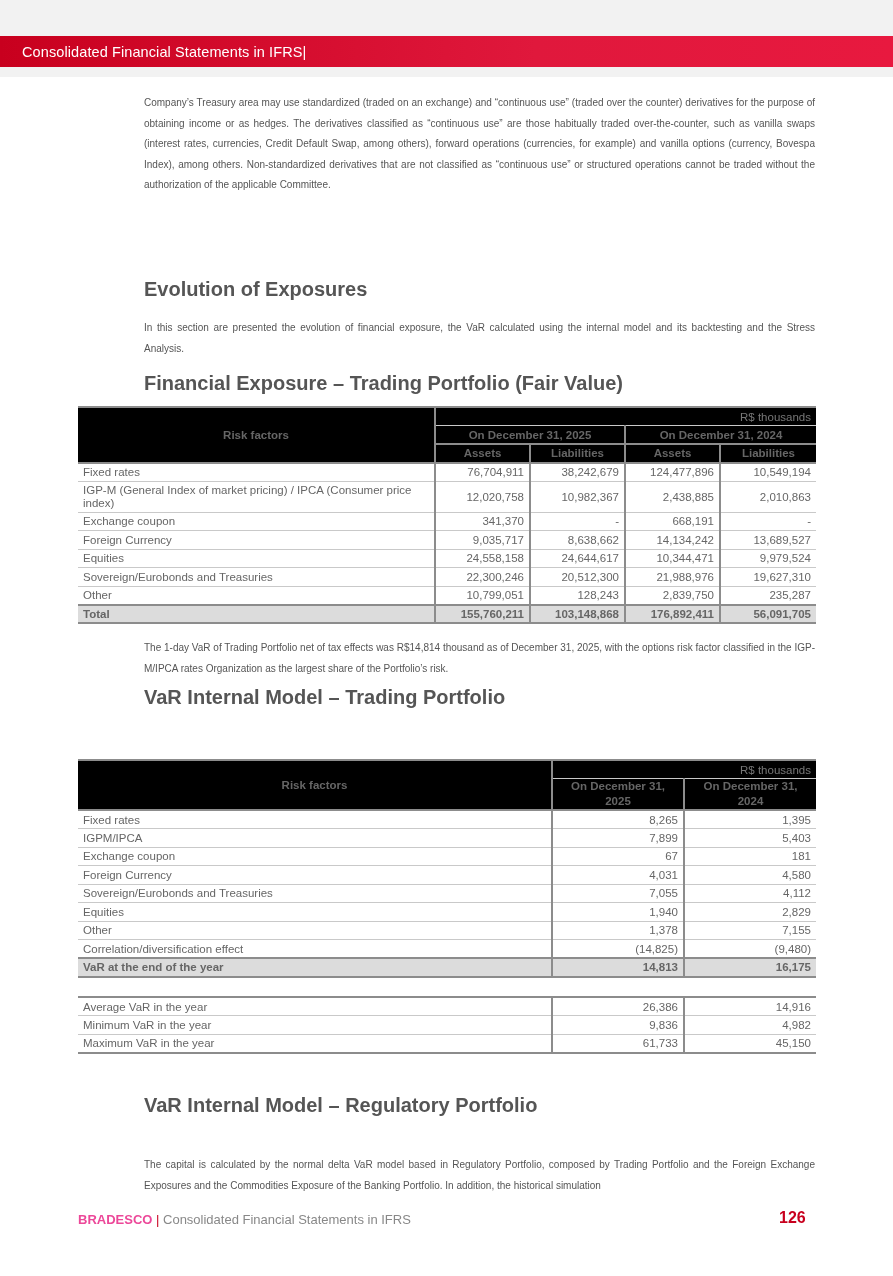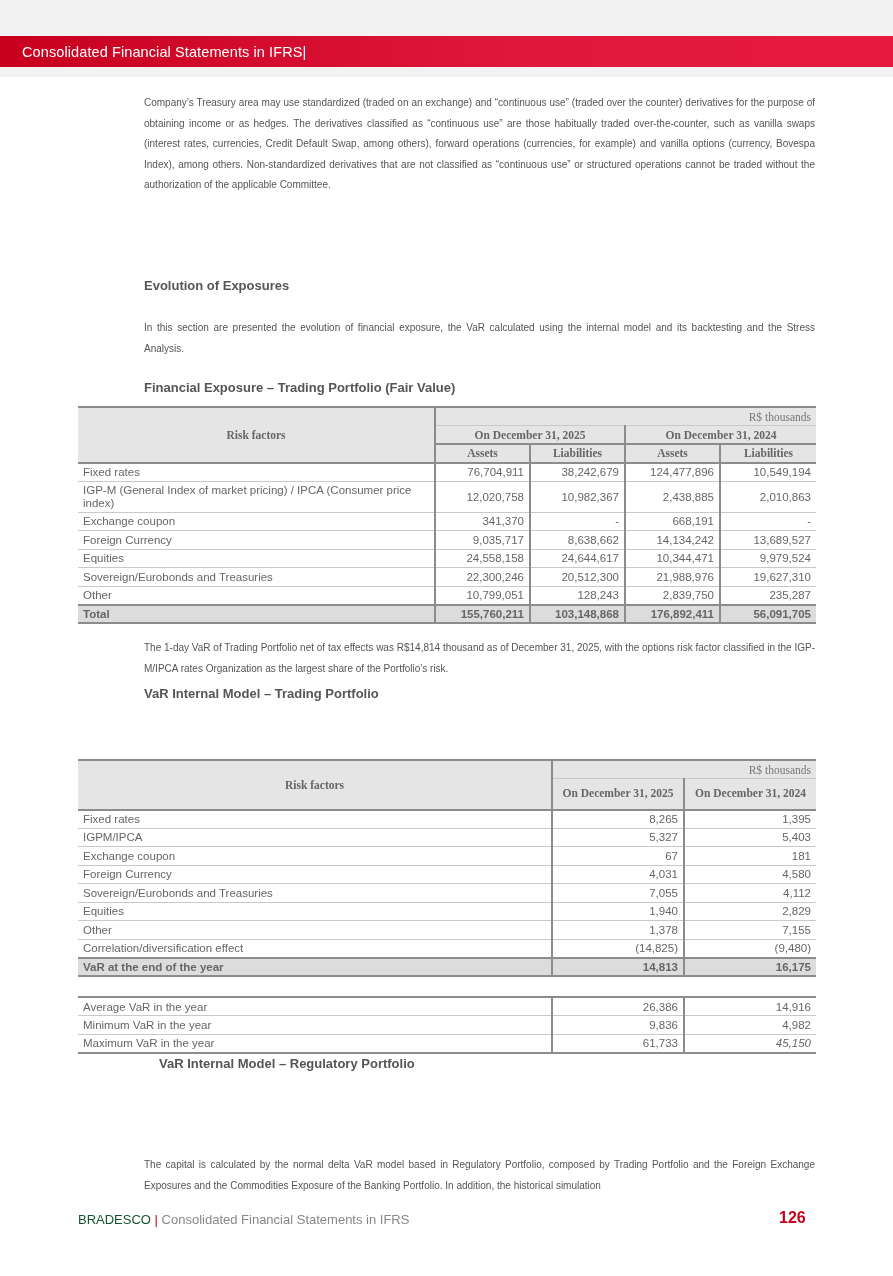--- a/index.html
+++ b/index.html
@@ -4,54 +4,54 @@
 <style>
   * { box-sizing: border-box; margin: 0; padding: 0; }
   body { width: 893px; height: 1276px; background: #ffffff; font-family: "DejaVu Sans", sans-serif; color: #555; position: relative; overflow: hidden; }
   .topgray { position: absolute; left: 0; top: 0; width: 893px; height: 36px; background: #f2f2f2; }
   .header-bar { position: absolute; left: 0; top: 36px; width: 893px; height: 31px; background: linear-gradient(90deg, #c8001e 0%, #e0183c 60%, #e8193f 100%); display: flex; align-items: center; padding-left: 22px; }
   .header-bar .hl { font-size: 14.5px; color: #fff; font-family: "Liberation Sans", sans-serif; letter-spacing: 0.1px; }
   .header-bar .hb { font-size: 14.5px; color: #fff; font-weight: bold; font-family: "Liberation Sans", sans-serif; }
   .below-bar { position: absolute; left: 0; top: 67px; width: 893px; height: 10px; background: #f2f2f2; }
 
   .text { position: absolute; left: 144px; width: 671px; font-family: "Liberation Sans", sans-serif; font-size: 10px; line-height: 20.5px; color: #555; text-align: justify; }
-  .h { position: absolute; left: 144px; font-family: "Liberation Sans", sans-serif; font-size: 13px; font-weight: bold; color: #555; }
+  .h { position: absolute; left: 144px; font-family: "Liberation Sans", sans-serif; font-size: 20px; font-weight: bold; color: #555; }
 
   table { position: absolute; left: 78px; border-collapse: collapse; font-family: "Liberation Sans", sans-serif; font-size: 11.5px; color: #666; }
   td, th { padding: 0 5px; height: 18.5px; border-bottom: 1.5px solid #c9c9c9; white-space: nowrap; }
-  th { background: #e5e5e5; font-weight: bold; color: #666; text-align: center; font-size: 11.5px; font-family: Liberation Serif, serif; }
+  th { background: #000000; font-weight: bold; color: #666; text-align: center; font-size: 11.5px; }
   .num { text-align: right; border-left: 2px solid #8c8c8c; }
   .total td { background: #dcdcdc; font-weight: bold; border-top: 2px solid #8c8c8c; border-bottom: 2px solid #8c8c8c; }
   .topline { border-top: 2.5px solid #8c8c8c; }
   .unit { text-align: right; font-weight: normal; color: #777; }
   .vsep { border-left: 2px solid #8c8c8c; }
   .hsep { border-bottom: 2px solid #8c8c8c; }
 
   .footer-brand { position: absolute; left: 78px; top: 1212px; font-family: "Liberation Sans", sans-serif; font-size: 13px; }
-  .footer-brand .b { color: #14532d; font-weight: normal; }
+  .footer-brand .b { color: #ec4899; font-weight: bold; }
   .footer-brand .s { color: #c8001e; }
   .footer-brand .t { color: #888; }
   .page-num { position: absolute; left: 779px; top: 1209px; font-family: "Liberation Sans", sans-serif; font-size: 16px; color: #c8001e; font-weight: bold; }
 </style>
 </head>
 <body>
 
 <div class="topgray"></div>
 <div class="header-bar">
   <span class="hl">Consolidated Financial Statements in IFRS</span>
   <span class="hl"> | </span>
 </div>
 <div class="below-bar"></div>
 
 <p class="text" style="top:93px;">Company’s Treasury area may use standardized (traded on an exchange) and “continuous use” (traded over the counter) derivatives for the purpose of obtaining income or as hedges. The derivatives classified as “continuous use” are those habitually traded over-the-counter, such as vanilla swaps (interest rates, currencies, Credit Default Swap, among others), forward operations (currencies, for example) and vanilla options (currency, Bovespa Index), among others. Non-standardized derivatives that are not classified as “continuous use” or structured operations cannot be traded without the authorization of the applicable Committee.</p>
 
 <div class="h" style="top:278px;">Evolution of Exposures</div>
 <p class="text" style="top:318px;">In this section are presented the evolution of financial exposure, the VaR calculated using the internal model and its backtesting and the Stress Analysis.</p>
 
-<div class="h" style="top:380px;">Financial Exposure – Trading Portfolio (Fair Value)</div>
+<div class="h" style="top:372px;">Financial Exposure – Trading Portfolio (Fair Value)</div>
 
 <table style="top:406px; width:738px;">
   <colgroup>
     <col style="width:357px">
       <col style="width:95px">
       <col style="width:95px">
       <col style="width:95px">
       <col style="width:96px">
   </colgroup>
   <tbody>
@@ -146,21 +146,21 @@
     <th class="vsep hsep" style="white-space:normal; line-height:15px; height:31px; border-top:1.5px solid #8c8c8c;">On December 31, 2025</th>
     <th class="vsep hsep" style="white-space:normal; line-height:15px; height:31px; border-top:1.5px solid #8c8c8c;">On December 31, 2024</th>
   </tr>
   <tr>
         <td>Fixed rates</td>
         <td class="num">8,265</td>
         <td class="num">1,395</td>
       </tr>
   <tr>
         <td>IGPM/IPCA</td>
-        <td class="num">5,327</td>
+        <td class="num">7,899</td>
         <td class="num">5,403</td>
       </tr>
   <tr>
         <td>Exchange coupon</td>
         <td class="num">67</td>
         <td class="num">181</td>
       </tr>
   <tr>
         <td>Foreign Currency</td>
         <td class="num">4,031</td>
@@ -207,24 +207,24 @@
         <td class="num">14,916</td>
       </tr>
   <tr>
         <td>Minimum VaR in the year</td>
         <td class="num">9,836</td>
         <td class="num">4,982</td>
       </tr>
   <tr style="border-bottom:2.5px solid #8c8c8c;">
         <td style="border-bottom:2.5px solid #8c8c8c;">Maximum VaR in the year</td>
         <td class="num" style="border-bottom:2.5px solid #8c8c8c;">61,733</td>
-        <td class="num" style="border-bottom:2.5px solid #8c8c8c;font-style:italic;">45,150</td>
+        <td class="num" style="border-bottom:2.5px solid #8c8c8c;">45,150</td>
       </tr>
 </tbody>
   </table>
 
-<div class="h" style="top:1056px;margin-left:15px;">VaR Internal Model – Regulatory Portfolio</div>
+<div class="h" style="top:1094px;">VaR Internal Model – Regulatory Portfolio</div>
 <p class="text" style="top:1155px;">The capital is calculated by the normal delta VaR model based in Regulatory Portfolio, composed by Trading Portfolio and the Foreign Exchange Exposures and the Commodities Exposure of the Banking Portfolio. In addition, the historical simulation</p>
 
 <div class="footer-brand">
   <span class="b">BRADESCO</span><span class="s"> | </span><span class="t">Consolidated Financial Statements in IFRS</span>
 </div>
 <div class="page-num">126</div>
 
 </body></html>

